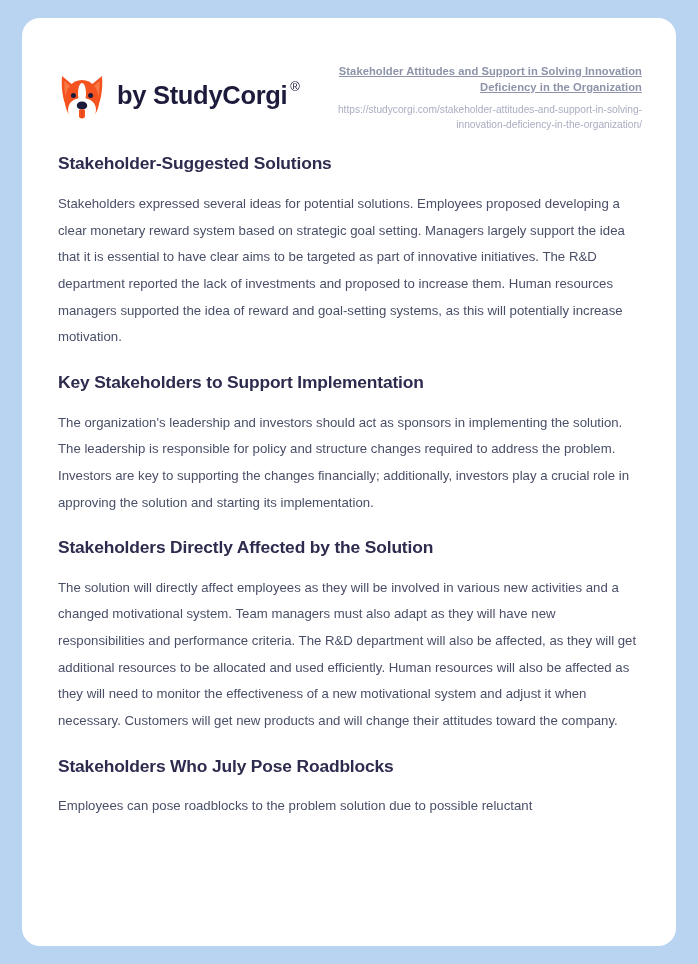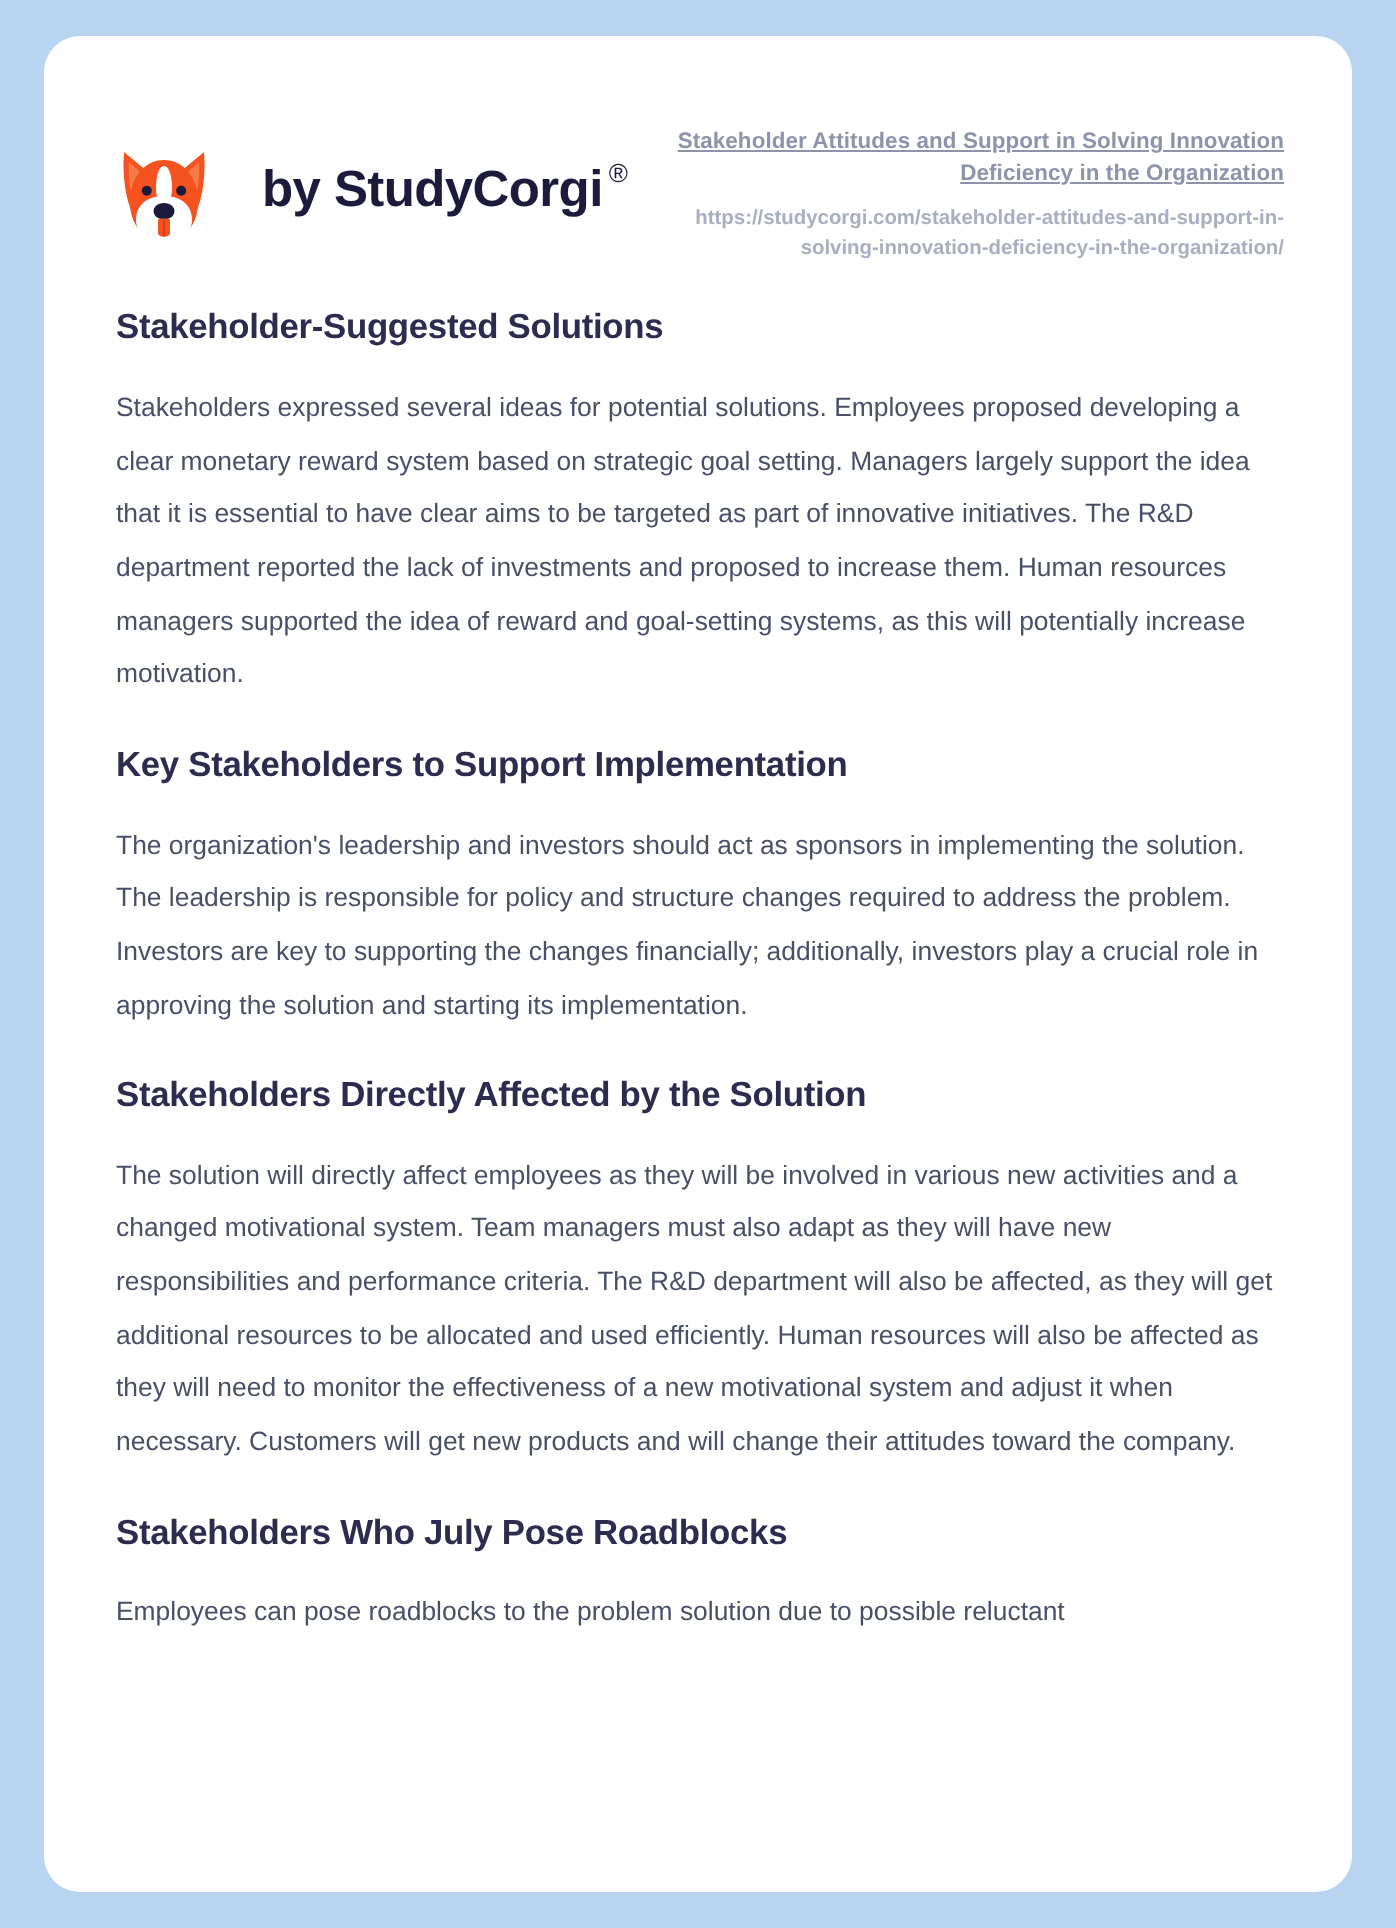--- a/index.html
+++ b/index.html
@@ -35,21 +35,21 @@
   .doc-header {
     display: flex;
     align-items: flex-start;
     justify-content: space-between;
     padding: 44px 34px 0 36px;
     box-sizing: border-box;
   }
   .brand {
     display: flex;
     align-items: center;
-    gap: 25px;
+    gap: 11px;
     padding-top: 8px;
   }
   .corgi-logo {
     width: 48px;
     height: 52px;
     flex: 0 0 auto;
     display: block;
   }
   .brand-text {
     display: flex;
@@ -79,21 +79,21 @@
     font-size: 11.2px;
     font-weight: bold;
     line-height: 1.42;
     margin: 0 0 7px 0;
     letter-spacing: 0.05px;
     text-decoration: underline;
   }
   .doc-url {
     color: #a9aec0;
     font-size: 10.2px;
-    font-weight: bold;
+    font-weight: normal;
     line-height: 1.45;
     margin: 0;
     word-break: break-word;
   }
   
   .doc-body {
     padding: 0 38px 0 36px;
     box-sizing: border-box;
   }
   .doc-body p {

